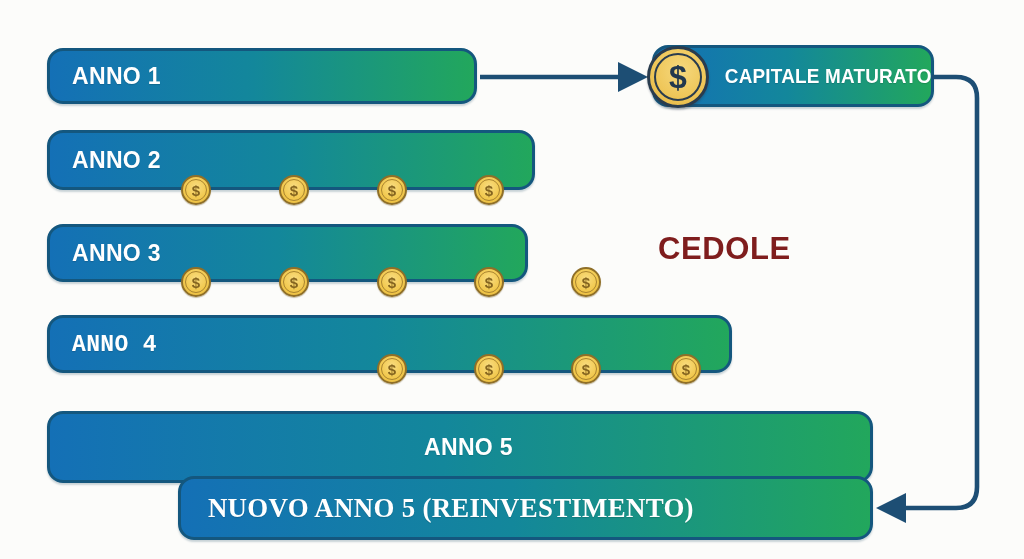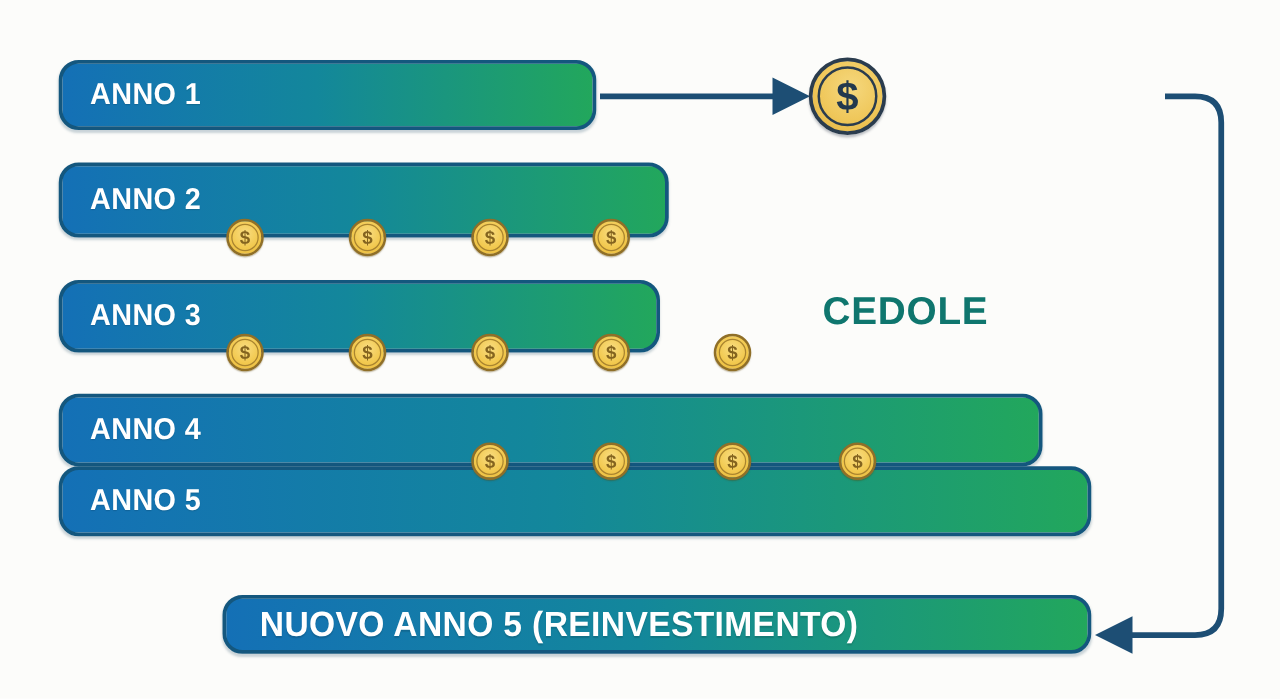--- a/index.html
+++ b/index.html
@@ -98,21 +98,21 @@
     letter-spacing: 0.2px;
     padding-left: 72px;
     white-space: nowrap;
     text-shadow: 0 1px 1px rgba(0,0,0,0.15);
     transform: scaleX(0.97);
     transform-origin: left center;
   }
 
   .floating-label {
     position: absolute;
-    color: #0f766e;
+    color: #7f1d1d;
     font-weight: bold;
     font-size: 31px;
     letter-spacing: 0.6px;
     white-space: nowrap;
   }
 
   #connector-svg {
     position: absolute;
     left: 0; top: 0;
     width: 1024px;
@@ -138,27 +138,27 @@
   <div id="bars-root">
       <div class="bar" style="left: 47px; top: 48px; width: 430px; height: 56px; text-align: right;">
         <span class="bar-label">ANNO 1</span>
       </div>
       <div class="bar" style="left: 47px; top: 130px; width: 488px; height: 60px;">
         <span class="bar-label">ANNO 2</span>
       </div>
       <div class="bar" style="left: 47px; top: 224px; width: 481px; height: 58px;">
         <span class="bar-label">ANNO 3</span>
       </div>
-      <div class="bar" style="left: 47px; top: 315px; width: 787px; height: 58px;">
+      <div class="bar" style="left: 47px; top: 315px; width: 685px; height: 58px; font-family: Liberation Mono, monospace;">
         <span class="bar-label">ANNO 4</span>
       </div>
-      <div class="bar" style="left: 47px; top: 373px; width: 826px; height: 56px;">
+      <div class="bar" style="left: 47px; top: 411px; width: 826px; height: 72px; justify-content: center;">
         <span class="bar-label">ANNO 5</span>
       </div>
-      <div class="bar large" style="left: 178px; top: 476px; width: 695px; height: 47px;">
+      <div class="bar large" style="left: 178px; top: 476px; width: 695px; height: 64px; font-family: Liberation Serif, serif;">
         <span class="bar-label">NUOVO ANNO 5 (REINVESTIMENTO)</span>
       </div>
     </div>
   <div id="coins-root">
       <div class="coin" style="left: 181px; top: 175px;">
         <span class="coin-symbol">$</span>
       </div>
       <div class="coin" style="left: 279px; top: 175px;">
         <span class="coin-symbol">$</span>
       </div>
@@ -190,20 +190,23 @@
         <span class="coin-symbol">$</span>
       </div>
       <div class="coin" style="left: 571px; top: 354px;">
         <span class="coin-symbol">$</span>
       </div>
       <div class="coin" style="left: 671px; top: 354px;">
         <span class="coin-symbol">$</span>
       </div>
     </div>
 
+  <div class="pill" id="capital-pill" style="left: 652px; top: 45px; width: 282px; height: 62px;">
+    <span class="pill-label">CAPITALE MATURATO</span>
+  </div>
 
   <div class="coin big" id="capital-coin" style="left: 647px; top: 46px;">
     <span class="coin-symbol">$</span>
   </div>
 
   <div class="floating-label" id="cedole-label" style="left: 658px; top: 231px;">CEDOLE</div>
 
 </div>
 
 </body></html>

